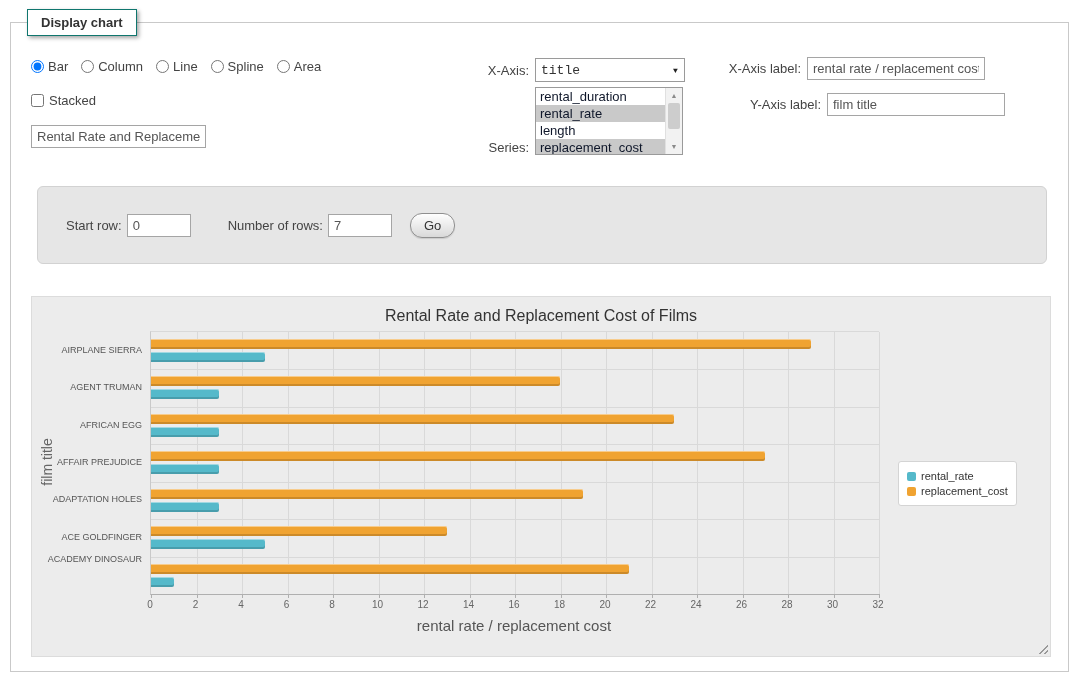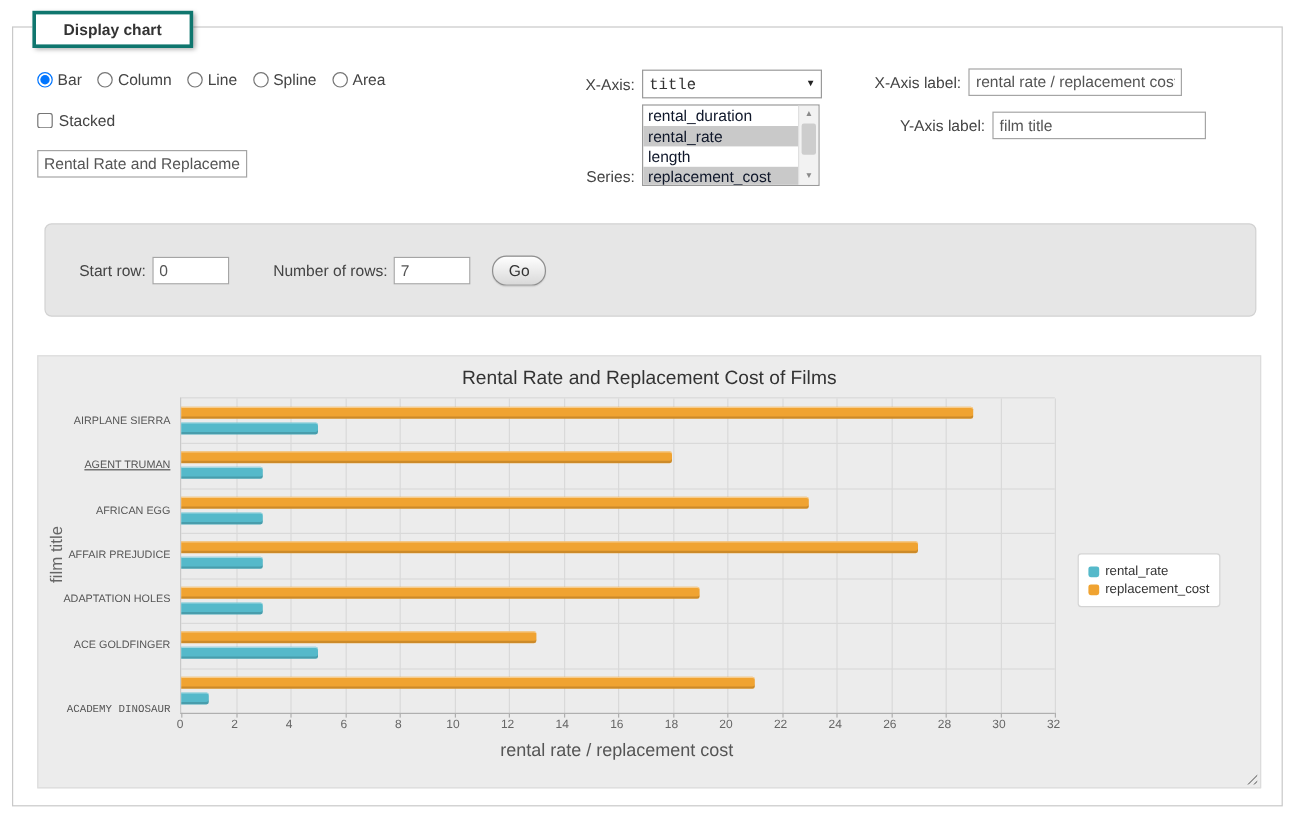--- a/index.html
+++ b/index.html
@@ -2,22 +2,22 @@
 <html><head>
 <meta charset="utf-8">
 <style>
   html,body{margin:0;padding:0;}
   body{
     width:1081px;height:681px;position:relative;overflow:hidden;
     background:#fff;color:#444;
     font-family:"Liberation Sans",sans-serif;font-size:13px;
   }
   .fieldset{position:absolute;left:10px;top:22px;width:1057px;height:648px;border:1px solid #c9c9c9;}
-  .legend-tab{position:absolute;left:16px;top:-14px;background:#fff;border:3px solid #0f766e;
-    padding:5px 23px;font-size:13px;font-weight:bold;color:#333;box-shadow:2px 2px 4px rgba(0,0,0,.35);}
+  .legend-tab{position:absolute;left:16px;top:-14px;background:#fff;border:1px solid #0f766e;
+    padding:5px 13px;font-size:13px;font-weight:bold;color:#333;box-shadow:2px 2px 4px rgba(0,0,0,.35);}
   .radio-row{position:absolute;left:20px;top:36px;display:flex;align-items:center;gap:13px;}
   .radio-opt{display:flex;align-items:center;gap:4px;}
   input[type=radio],input[type=checkbox]{margin:0;}
   .stacked-row{position:absolute;left:20px;top:70px;display:flex;align-items:center;gap:5px;}
   .txt{border:1px solid #a5a5a5;padding:3px 5px;font-family:inherit;font-size:13px;color:#555;height:15px;background:#fff;}
   .title-input{position:absolute;left:20px;top:102px;width:163px;}
   .ctl-row{position:absolute;display:flex;align-items:center;}
   .field-label{width:88px;text-align:right;padding-right:6px;color:#444;}
   .xaxis-row{left:430px;top:35px;}
   .select-box{width:148px;height:22px;border:1px solid #9a9a9a;background:#fff;display:flex;align-items:center;cursor:default;font-family:Liberation Mono, monospace;}
@@ -144,26 +144,26 @@
     <span class="lbl gap-lbl">Number of rows:</span>
     <input class="txt small-input" value="7" style="">
     <button class="btn-go">Go</button>
   </div>
 
   <div class="chart-wrap">
     <div class="chart-title">Rental Rate and Replacement Cost of Films</div>
     <div class="y-title">film title</div>
     <div class="y-labels">
         <div class="ycell" style="top: 0px; height: 37.4286px;">AIRPLANE SIERRA</div>
-        <div class="ycell" style="top: 37.4286px; height: 37.4286px; text-decoration: underline;">AGENT TRUMAN</div>
+        <div class="ycell" style="top: 37.4286px; height: 37.4286px;">AGENT TRUMAN</div>
         <div class="ycell" style="top: 74.8571px; height: 37.4286px;">AFRICAN EGG</div>
         <div class="ycell" style="top: 112.286px; height: 37.4286px;">AFFAIR PREJUDICE</div>
         <div class="ycell" style="top: 149.714px; height: 37.4286px;">ADAPTATION HOLES</div>
         <div class="ycell" style="top: 187.143px; height: 37.4286px;">ACE GOLDFINGER</div>
-        <div class="ycell" style="top: 241px; height: 37.4286px; font-family: Liberation Mono, monospace;">ACADEMY DINOSAUR</div>
+        <div class="ycell" style="top: 209px; height: 37.4286px;">ACADEMY DINOSAUR</div>
       </div>
     <div class="plot">
         <div class="tickmark" style="left: 0px;"></div>
         <div class="gridline" style="left: 45.5px;"></div>
         <div class="tickmark" style="left: 45.5px;"></div>
         <div class="gridline" style="left: 91px;"></div>
         <div class="tickmark" style="left: 91px;"></div>
         <div class="gridline" style="left: 136.5px;"></div>
         <div class="tickmark" style="left: 136.5px;"></div>
         <div class="gridline" style="left: 182px;"></div>

